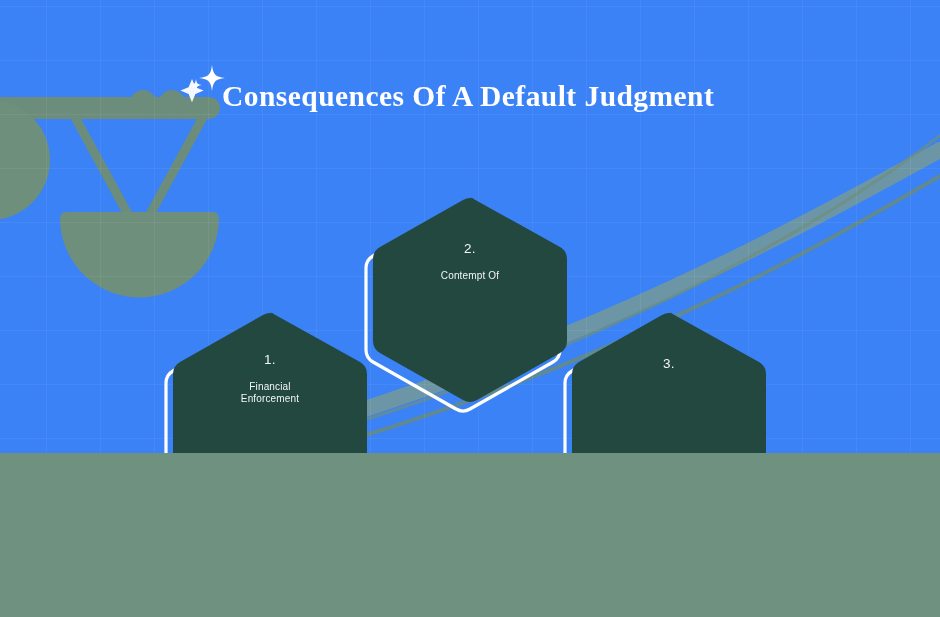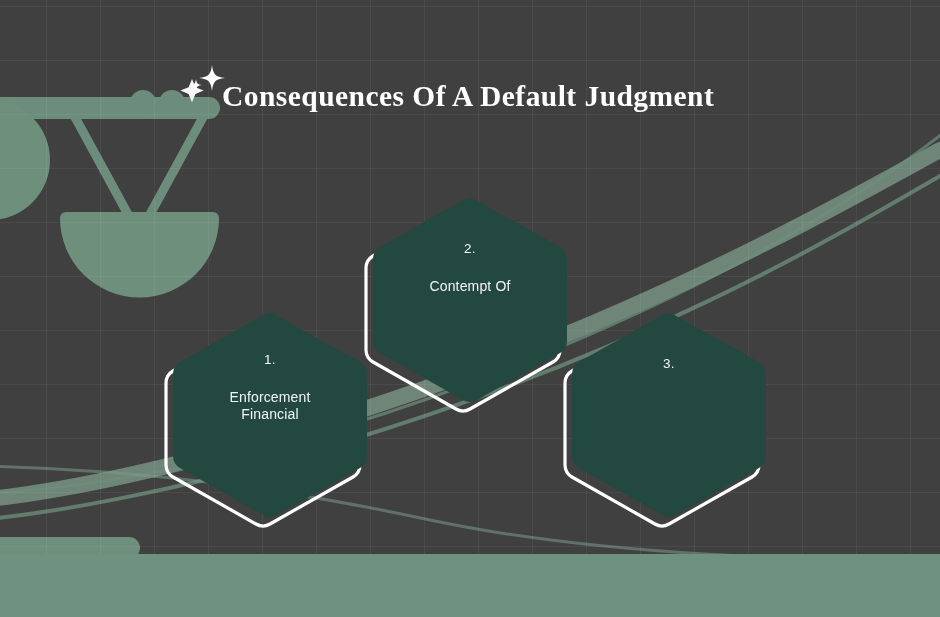--- a/index.html
+++ b/index.html
@@ -10,22 +10,22 @@
   body {
     width: 940px;
     height: 617px;
     overflow: hidden;
     font-family: "Liberation Sans", sans-serif;
   }
 
   #canvas {
     position: relative;
     width: 940px;
-    height: 554px;
-    background: #404040;
+    height: 453px;
+    background: #3b82f6;
     overflow: hidden;
   }
 
   
   .bg-layer {
     position: absolute;
     inset: 0;
     pointer-events: none;
   }
 
@@ -90,24 +90,24 @@
     text-align: center;
     color: #f2f6f4;
     pointer-events: none;
   }
   .hex-num {
     font-size: 13.5px;
     letter-spacing: 0.3px;
     line-height: 1.2;
   }
   .hex-label {
-    font-size: 14px;
+    font-size: 10px;
     line-height: 1.18;
     letter-spacing: 0.15px;
-    margin-top: 21px;
+    margin-top: 13px;
     padding: 0 26px;
     box-sizing: border-box;
   }
 
   #hex-1 { left: 157px; top: 300px; }
   #hex-2 { left: 357px; top: 185px; z-index: 3; }
   #hex-3 { left: 556px; top: 300px; }
 
   #hex-1 .hex-text { top: 52px; }
   #hex-2 .hex-text { top: 56px; }
@@ -159,22 +159,22 @@
   </div>
 
   <div class="hex" id="hex-1">
     <svg viewBox="0 0 226 230" xmlns="http://www.w3.org/2000/svg">
       <path d="M113 12 L203 62 a14 14 0 0 1 7 12 v82 a14 14 0 0 1 -7 12 L120 215 a14 14 0 0 1 -14 0 L23 168 a14 14 0 0 1 -7 -12 v-82 a14 14 0 0 1 7 -12 L106 15 a14 14 0 0 1 14 0 z" transform="translate(-7,9)" fill="none" stroke="#ffffff" stroke-width="3.2" stroke-linejoin="round"></path>
       <path d="M113 12 L203 62 a14 14 0 0 1 7 12 v82 a14 14 0 0 1 -7 12 L120 215 a14 14 0 0 1 -14 0 L23 168 a14 14 0 0 1 -7 -12 v-82 a14 14 0 0 1 7 -12 L106 15 a14 14 0 0 1 14 0 z" fill="#234840"></path>
     </svg>
     <div class="hex-text">
       <div class="hex-num">1.</div>
       <div class="hex-label">
+        <div>Financial</div>
         <div>Enforcement</div>
-        <div>Financial</div>
       </div>
     </div>
   </div>
 
   <div class="hex" id="hex-2">
     <svg viewBox="0 0 226 230" xmlns="http://www.w3.org/2000/svg">
       <path d="M113 12 L203 62 a14 14 0 0 1 7 12 v82 a14 14 0 0 1 -7 12 L120 215 a14 14 0 0 1 -14 0 L23 168 a14 14 0 0 1 -7 -12 v-82 a14 14 0 0 1 7 -12 L106 15 a14 14 0 0 1 14 0 z" transform="translate(-7,9)" fill="none" stroke="#ffffff" stroke-width="3.2" stroke-linejoin="round"></path>
       <path d="M113 12 L203 62 a14 14 0 0 1 7 12 v82 a14 14 0 0 1 -7 12 L120 215 a14 14 0 0 1 -14 0 L23 168 a14 14 0 0 1 -7 -12 v-82 a14 14 0 0 1 7 -12 L106 15 a14 14 0 0 1 14 0 z" fill="#234840"></path>
     </svg>
     <div class="hex-text">

